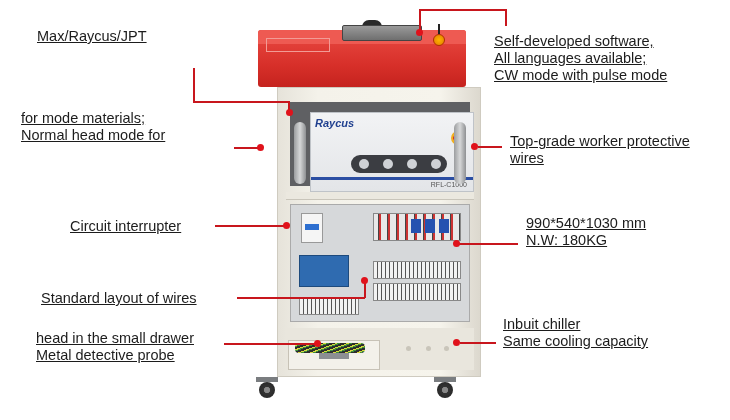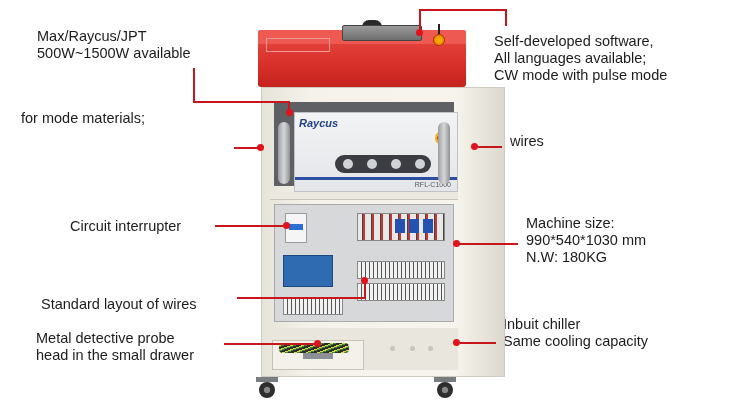--- a/index.html
+++ b/index.html
@@ -1,35 +1,35 @@
 <!DOCTYPE html>
 <html><head>
 <meta charset="utf-8">
 <style>
   * { box-sizing: border-box; margin: 0; padding: 0; }
   html, body { width: 730px; height: 420px; background: #ffffff; overflow: hidden; }
   body { position: relative; font-family: "Liberation Sans", sans-serif; color: #1a1a1a; }
 
   .label { position: absolute; font-size: 14.5px; line-height: 17px; color: #1c1c1c; white-space: nowrap; }
-  .label span { display: block; }
+  .label span { display: block; text-decoration: underline; }
 
   .line { position: absolute; background: #c8161d; }
   .dot { position: absolute; width: 7px; height: 7px; border-radius: 50%; background: #e0121b; }
 
   
   .machine { position: absolute; left: 258px; top: 22px; width: 208px; height: 380px; }
   .top-cover { position: absolute; left: 0; top: 8px; width: 208px; height: 57px; background: linear-gradient(#e84a42, #d8302a 60%, #c5231e); border-radius: 3px; }
   .top-face { position: absolute; left: 0; top: 8px; width: 208px; height: 14px; background: #ee5a52; border-radius: 3px 3px 0 0; }
   .screen { position: absolute; left: 84px; top: 3px; width: 80px; height: 16px; background: linear-gradient(#9a9a9a, #6f6f6f); border: 1px solid #444; border-radius: 2px; }
   .screen-knob { position: absolute; left: 104px; top: -2px; width: 20px; height: 7px; background: #2a2a2a; border-radius: 10px 10px 0 0; }
   .estop-top { position: absolute; left: 175px; top: 12px; width: 12px; height: 12px; border-radius: 50%; background: radial-gradient(#ffb300, #e07c00); border: 1px solid #b03000; }
   .estop-key { position: absolute; left: 180px; top: 2px; width: 2px; height: 10px; background: #222; }
   .panel-emboss { position: absolute; left: 8px; top: 16px; width: 64px; height: 14px; border: 1px solid #f29b95; }
 
-  .cabinet { position: absolute; left: 3px; top: 65px; width: 244px; height: 290px; background: linear-gradient(90deg, #e6e3da, #f4f2ea 20%, #f6f4ec 80%, #dcd8ce); border: 1px solid #cfcbc0; }
+  .cabinet { position: absolute; left: 19px; top: 65px; width: 204px; height: 290px; background: linear-gradient(90deg, #e6e3da, #f4f2ea 20%, #f6f4ec 80%, #dcd8ce); border: 1px solid #cfcbc0; }
   .laser-bay { position: absolute; left: 12px; top: 14px; width: 180px; height: 84px; background: #5f6063; }
   .laser-unit { position: absolute; left: 20px; top: 10px; width: 164px; height: 80px; background: linear-gradient(#f2f3f5, #e3e5e8); border: 1px solid #bfc3c8; }
   .laser-brand { position: absolute; left: 4px; top: 4px; font-size: 11px; font-weight: bold; font-style: italic; color: #1f3f8f; }
   .laser-estop { position: absolute; left: 140px; top: 18px; width: 14px; height: 14px; border-radius: 50%; background: radial-gradient(#d32323 45%, #f2b01e 50%); }
   .laser-btnbar { position: absolute; left: 40px; top: 42px; width: 96px; height: 18px; background: #3b3d42; border-radius: 9px; }
   .laser-btn { position: absolute; top: 4px; width: 10px; height: 10px; border-radius: 50%; background: #cfd2d6; }
   .laser-stripe { position: absolute; left: 0; top: 64px; width: 162px; height: 3px; background: #2b4ea3; }
   .laser-model { position: absolute; right: 6px; bottom: 3px; font-size: 7px; color: #555; }
   .handle { position: absolute; top: 20px; width: 12px; height: 62px; background: linear-gradient(90deg, #9b9d9f, #d6d7d8, #8e9092); border-radius: 6px; }
 
@@ -50,54 +50,54 @@
 
   .caster { position: absolute; top: 355px; width: 18px; height: 22px; }
   .caster .wheel { position: absolute; left: 1px; top: 5px; width: 16px; height: 16px; border-radius: 50%; background: radial-gradient(#888 25%, #333 30%, #222); }
   .caster .mount { position: absolute; left: -2px; top: 0; width: 22px; height: 5px; background: #7a7d80; }
 </style>
 </head>
 <body>
 
 <div class="label" style="left:37px; top:28px;">
   <span>Max/Raycus/JPT</span>
-  <span>500W~1500W available</span>
 </div>
 
 <div class="label" style="left:494px; top:33px;">
   <span>Self-developed software,</span>
   <span>All languages available;</span>
   <span>CW mode with pulse mode</span>
 </div>
 
 <div class="label" style="left:21px; top:110px;">
   <span>for mode materials;</span>
+  <span>Normal head mode for</span>
 </div>
 
 <div class="label" style="left:510px; top:133px;">
+  <span>Top-grade worker protective</span>
   <span>wires</span>
 </div>
 
 <div class="label" style="left:70px; top:218px;">
   <span>Circuit interrupter</span>
 </div>
 
 <div class="label" style="left:526px; top:215px;">
-  <span>Machine size:</span>
   <span>990*540*1030 mm</span>
   <span>N.W: 180KG</span>
 </div>
 
-<div class="label" style="left:41px; top:290px;margin-top:6px;">
+<div class="label" style="left:41px; top:290px;">
   <span>Standard layout of wires</span>
 </div>
 
 <div class="label" style="left:36px; top:330px;">
+  <span>head in the small drawer</span>
   <span>Metal detective probe</span>
-  <span>head in the small drawer</span>
 </div>
 
 <div class="label" style="left:503px; top:316px;">
   <span>Inbuit chiller</span>
   <span>Same cooling capacity</span>
 </div>
 
 <div class="machine">
   <div class="top-cover"></div>
   <div class="top-face"></div>

